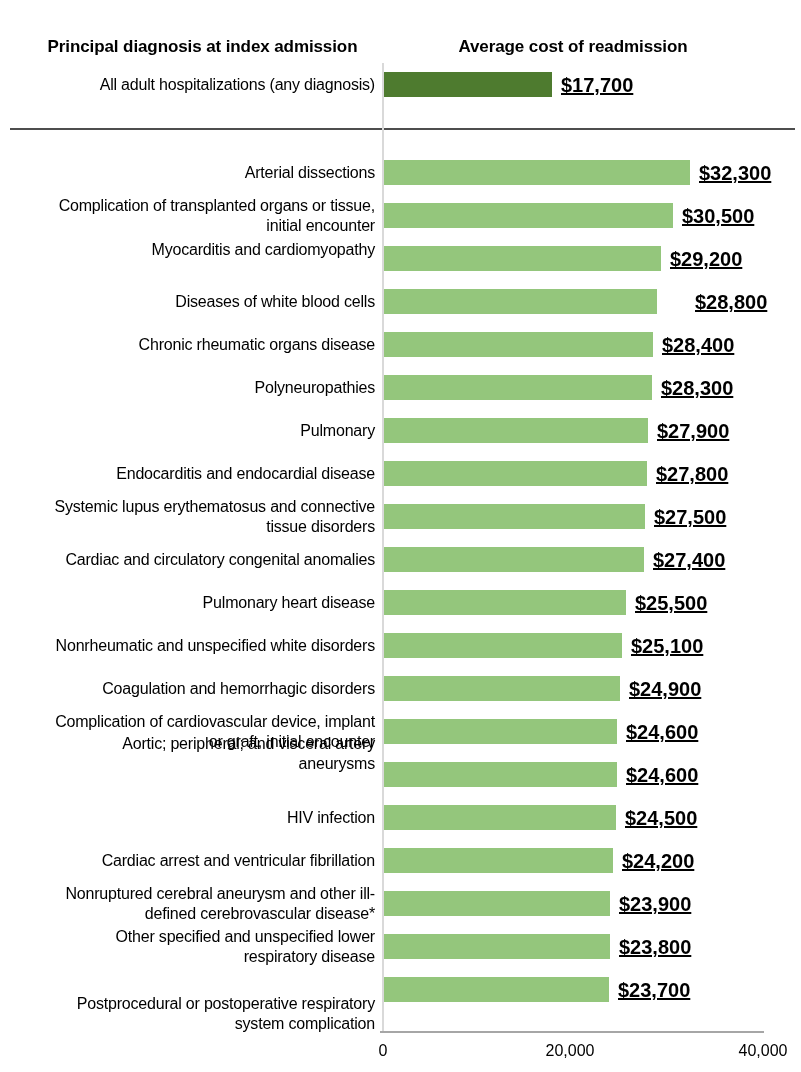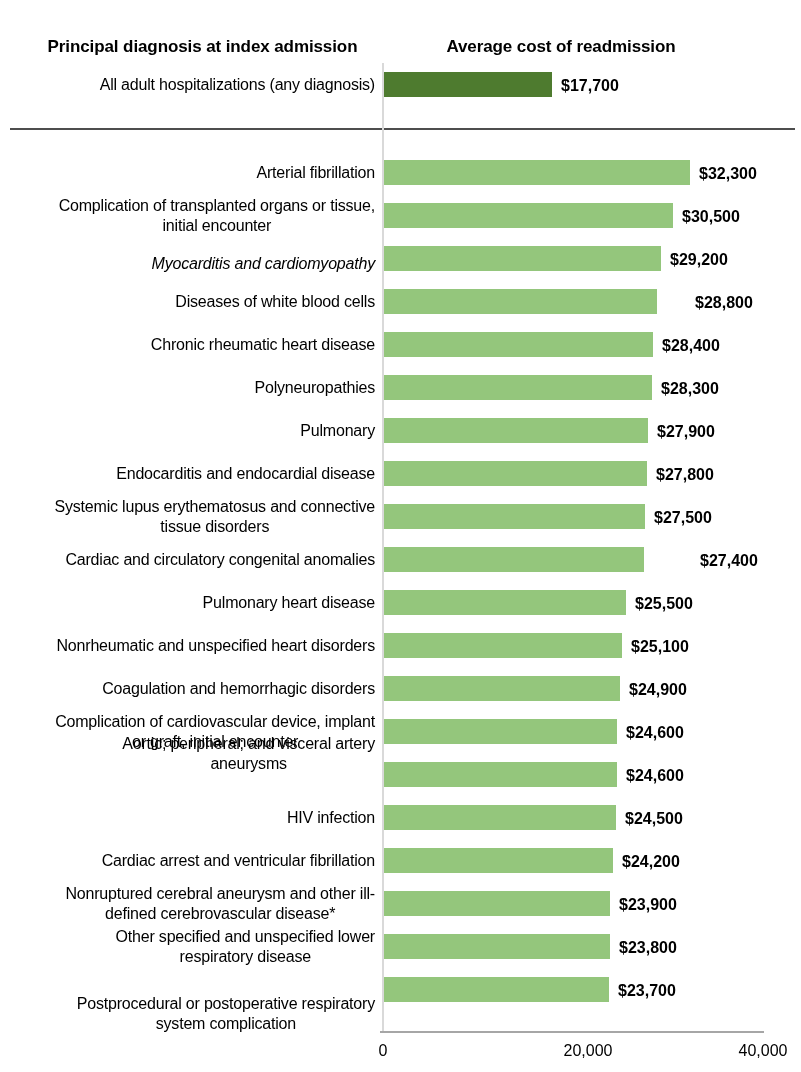--- a/index.html
+++ b/index.html
@@ -16,107 +16,108 @@
     position: absolute;
     top: 36px;
     font-size: 17px;
     font-weight: bold;
     text-align: center;
     line-height: 22px;
     letter-spacing: -0.1px;
     white-space: nowrap;
   }
   #hdr-left  { left: 25px;  width: 355px; }
-  #hdr-right { left: 428px; width: 266px; }
+  #hdr-right { left: 440px; width: 266px; }
 
   .cat-label {
     position: absolute;
     left: 3px;
     width: 372px;
     display: flex;
     align-items: center;
     justify-content: flex-end;
-    text-align: center;
+    text-align: right;
     font-size: 16px;
     line-height: 20px;
     letter-spacing: -0.2px;
     white-space: pre-line;
   }
   .bar { position: absolute; height: 25px; }
   .val-label {
     position: absolute;
-    font-size: 16px;
+    font-size: 20px;
     font-weight: bold;
     line-height: 19px;
     white-space: nowrap;
+    text-decoration: underline;
   }
 
   .line { position: absolute; }
   #divider   { left: 10px;  top: 128px;  width: 785px; height: 2px; }
   #baseline  { left: 382px; top: 63px;   width: 2px;   height: 969px; }
   #axis-line { left: 380px; top: 1031px; width: 384px; height: 2px; }
 
   .tick {
     position: absolute;
     top: 1042px;
     font-size: 16px;
     text-align: center;
     width: 100px;
   }
   #tick-0  { left: 333px; }
-  #tick-20 { left: 538px; }
+  #tick-20 { left: 520px; }
   #tick-40 { left: 713px; }
 </style>
 </head>
 <body>
 
 <div id="chart">
   <div id="hdr-left" class="hdr">Principal diagnosis at index admission</div>
   <div id="hdr-right" class="hdr">Average cost of readmission</div>
 
   <div id="rows">
       <div class="cat-label" style="top: 60.5px; height: 48px;">All adult hospitalizations (any diagnosis)</div>
       <div class="bar" style="left: 384px; top: 72px; width: 168px; background: rgb(78, 123, 47);"></div>
       <div class="val-label" style="left: 561px; top: 76px;">$17,700</div>
-      <div class="cat-label" style="top: 148.5px; height: 48px;">Arterial fibrillation</div>
+      <div class="cat-label" style="top: 148.5px; height: 48px;">Arterial dissections</div>
       <div class="bar" style="left: 384px; top: 160px; width: 306px; background: rgb(148, 198, 124);"></div>
       <div class="val-label" style="left: 699px; top: 164px;">$32,300</div>
       <div class="cat-label" style="top: 191.5px; height: 48px;">Complication of transplanted organs or tissue,
 initial encounter</div>
       <div class="bar" style="left: 384px; top: 203px; width: 289px; background: rgb(148, 198, 124);"></div>
       <div class="val-label" style="left: 682px; top: 207px;">$30,500</div>
-      <div class="cat-label" style="top: 240px; height: 48px; font-style: italic;">Myocarditis and cardiomyopathy</div>
+      <div class="cat-label" style="top: 226px; height: 48px;">Myocarditis and cardiomyopathy</div>
       <div class="bar" style="left: 384px; top: 246px; width: 277px; background: rgb(148, 198, 124);"></div>
       <div class="val-label" style="left: 670px; top: 250px;">$29,200</div>
       <div class="cat-label" style="top: 277.5px; height: 48px;">Diseases of white blood cells</div>
       <div class="bar" style="left: 384px; top: 289px; width: 273px; background: rgb(148, 198, 124);"></div>
       <div class="val-label" style="left: 666px; top: 293px; margin-left: 29px;">$28,800</div>
-      <div class="cat-label" style="top: 320.5px; height: 48px;">Chronic rheumatic heart disease</div>
+      <div class="cat-label" style="top: 320.5px; height: 48px;">Chronic rheumatic organs disease</div>
       <div class="bar" style="left: 384px; top: 332px; width: 269px; background: rgb(148, 198, 124);"></div>
       <div class="val-label" style="left: 662px; top: 336px;">$28,400</div>
       <div class="cat-label" style="top: 363.5px; height: 48px;">Polyneuropathies</div>
       <div class="bar" style="left: 384px; top: 375px; width: 268px; background: rgb(148, 198, 124);"></div>
       <div class="val-label" style="left: 661px; top: 379px;">$28,300</div>
       <div class="cat-label" style="top: 406.5px; height: 48px;">Pulmonary</div>
       <div class="bar" style="left: 384px; top: 418px; width: 264px; background: rgb(148, 198, 124);"></div>
       <div class="val-label" style="left: 657px; top: 422px;">$27,900</div>
       <div class="cat-label" style="top: 449.5px; height: 48px;">Endocarditis and endocardial disease</div>
       <div class="bar" style="left: 384px; top: 461px; width: 263px; background: rgb(148, 198, 124);"></div>
       <div class="val-label" style="left: 656px; top: 465px;">$27,800</div>
       <div class="cat-label" style="top: 492.5px; height: 48px;">Systemic lupus erythematosus and connective
 tissue disorders</div>
       <div class="bar" style="left: 384px; top: 504px; width: 261px; background: rgb(148, 198, 124);"></div>
       <div class="val-label" style="left: 654px; top: 508px;">$27,500</div>
       <div class="cat-label" style="top: 535.5px; height: 48px;">Cardiac and circulatory congenital anomalies</div>
       <div class="bar" style="left: 384px; top: 547px; width: 260px; background: rgb(148, 198, 124);"></div>
-      <div class="val-label" style="left: 653px; top: 551px; margin-left: 47px;">$27,400</div>
+      <div class="val-label" style="left: 653px; top: 551px;">$27,400</div>
       <div class="cat-label" style="top: 578.5px; height: 48px;">Pulmonary heart disease</div>
       <div class="bar" style="left: 384px; top: 590px; width: 242px; background: rgb(148, 198, 124);"></div>
       <div class="val-label" style="left: 635px; top: 594px;">$25,500</div>
-      <div class="cat-label" style="top: 621.5px; height: 48px;">Nonrheumatic and unspecified heart disorders</div>
+      <div class="cat-label" style="top: 621.5px; height: 48px;">Nonrheumatic and unspecified white disorders</div>
       <div class="bar" style="left: 384px; top: 633px; width: 238px; background: rgb(148, 198, 124);"></div>
       <div class="val-label" style="left: 631px; top: 637px;">$25,100</div>
       <div class="cat-label" style="top: 664.5px; height: 48px;">Coagulation and hemorrhagic disorders</div>
       <div class="bar" style="left: 384px; top: 676px; width: 236px; background: rgb(148, 198, 124);"></div>
       <div class="val-label" style="left: 629px; top: 680px;">$24,900</div>
       <div class="cat-label" style="top: 707.5px; height: 48px;">Complication of cardiovascular device, implant
 or graft, initial encounter</div>
       <div class="bar" style="left: 384px; top: 719px; width: 233px; background: rgb(148, 198, 124);"></div>
       <div class="val-label" style="left: 626px; top: 723px;">$24,600</div>
       <div class="cat-label" style="top: 730px; height: 48px;">Aortic; peripheral; and visceral artery

